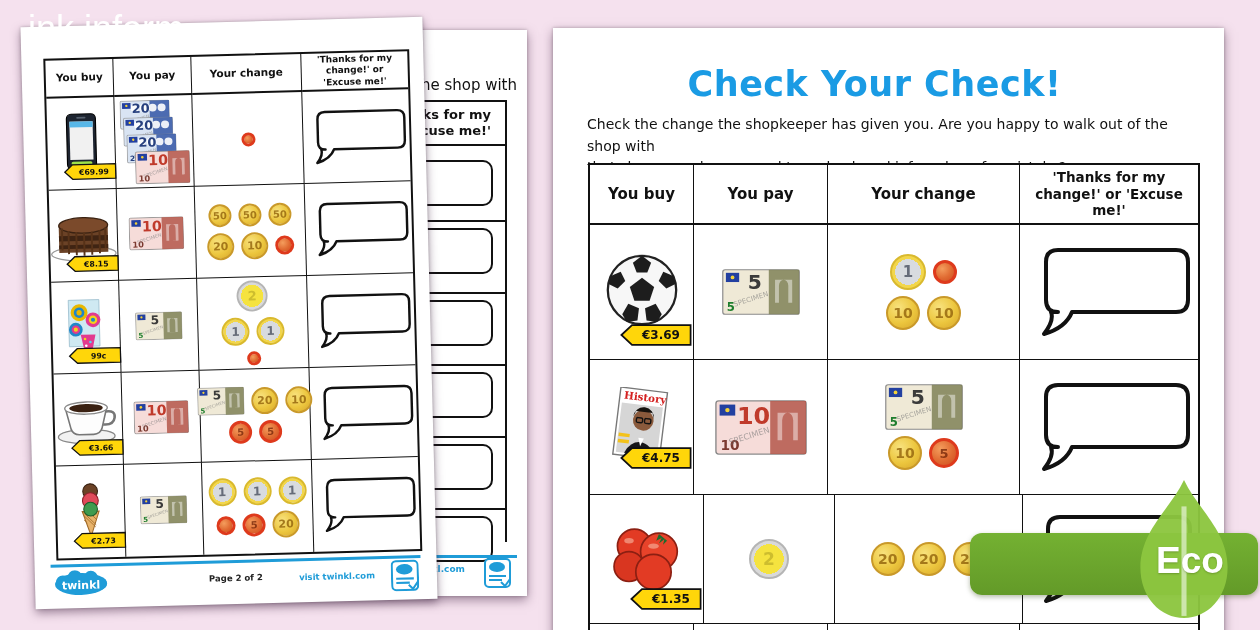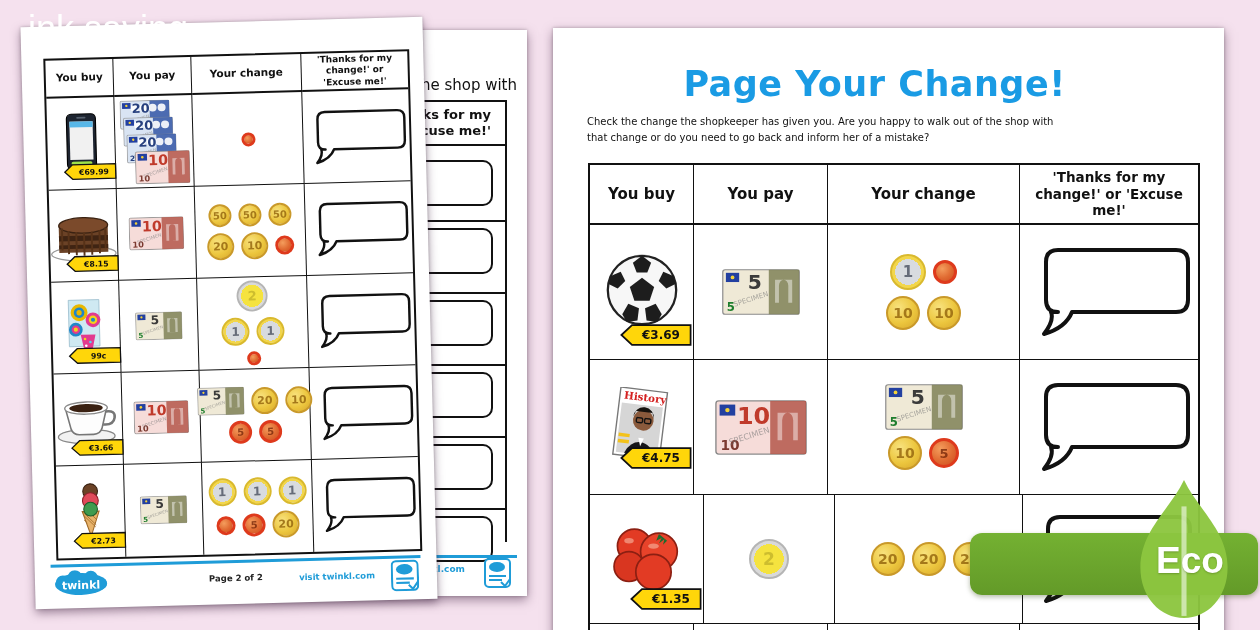--- a/index.html
+++ b/index.html
@@ -52,21 +52,21 @@
   .pl-footline{position:absolute;left:16px;right:16px;top:538px;height:3px;background:#1f9cd8;}
   .pl-pagelabel{position:absolute;left:0;right:0;top:551px;text-align:center;font-size:8.5px;font-weight:700;color:#222;}
   .pl-visit{position:absolute;right:62px;top:552px;font-size:8.5px;font-weight:700;color:#1f9cd8;}
   .logo{position:absolute;left:18px;top:544px;}
   .qbadge{position:absolute;right:18px;top:542px;}
 
   
   .page-right{left:553px;top:28px;width:671px;height:680px;z-index:3;}
   .pr-title{position:absolute;left:0;right:28px;top:36px;text-align:center;font-size:35px;font-weight:800;
     color:#1a9be4;letter-spacing:.5px;}
-  .pr-intro{position:absolute;left:34px;top:86px;width:612px;font-size:10px;color:#111;line-height:1.55;}
+  .pr-intro{position:absolute;left:34px;top:86px;width:612px;font-size:14px;color:#111;line-height:1.55;}
   .page-right .wtable{left:35px;top:135px;width:608px;}
   .page-right .th{font-size:15px;}
   .page-right .th.small{font-size:13.5px;}
 
   
   .eco-bar{position:absolute;left:970px;top:533px;width:288px;height:62px;z-index:10;
     background:linear-gradient(#74b132,#639a28);border-radius:12px;box-shadow:0 2px 5px rgba(40,60,10,.35);}
   .eco-bar-label{position:absolute;left:28px;top:8px;font-family:"Liberation Sans",sans-serif;
     font-size:36px;color:#fff;z-index:12;}
   .eco-leaf{position:absolute;left:1138px;top:478px;z-index:11;}
@@ -418,21 +418,21 @@
           <rect x="1" y="1" width="25" height="28" rx="4" fill="#fff" stroke="#1f9cd8" stroke-width="2"></rect>
           <ellipse cx="13" cy="9" rx="8" ry="5" fill="#1f9cd8"></ellipse>
           <rect x="5" y="17" width="17" height="2" fill="#1f9cd8"></rect>
           <rect x="5" y="21" width="13" height="2" fill="#1f9cd8"></rect>
           <path d="M17 24 l4 4 l5 -7" stroke="#1f9cd8" stroke-width="2" fill="none"></path>
         </svg>
     </div>
   </div>
 
   <div class="page page-right">
-    <div class="pr-title">Page Your Change!</div>
+    <div class="pr-title">Check Your Check!</div>
     <div class="pr-intro">
       <div>Check the change the shopkeeper has given you. Are you happy to walk out of the shop with</div>
       <div>that change or do you need to go back and inform her of a mistake?</div>
     </div>
     <div class="wtable" id="p1-table">
         <div class="trow">
           <div class="cell th " style="width:104px;height:60px;padding:0 6px">You buy</div>
           <div class="cell th " style="width:134px;height:60px;padding:0 6px">You pay</div>
           <div class="cell th " style="width:192px;height:60px;padding:0 6px">Your change</div>
           <div class="cell th small" style="width:178px;height:60px;padding:0 6px">'Thanks for my change!' or 'Excuse me!'</div>
@@ -581,21 +581,21 @@
         <div class="trow">
           <div class="cell" style="width:104px;height:80px"></div>
           <div class="cell" style="width:134px;height:80px"></div>
           <div class="cell" style="width:192px;height:80px"></div>
           <div class="cell" style="width:178px;height:80px"></div>
         </div>
       </div>
   </div>
 
   <div class="eco-bar"></div>
-  <div class="eco-bar-label">ink saving</div>
+  <div class="eco-bar-label">ink inform</div>
   <div class="eco-leaf">
     <svg width="92" height="142" viewBox="0 0 90 140">
       <path d="M45,2 C58,30 88,52 88,88 C88,118 68,138 45,138 C22,138 2,118 2,88 C2,52 32,30 45,2 Z" fill="#8dc63f" opacity="0.96"></path>
       <line x1="45" y1="28" x2="45" y2="136" stroke="rgba(255,255,255,0.55)" stroke-width="5"></line>
     </svg>
   </div>
   <div class="eco-text">Eco</div>
 </div>
 
 </body></html>

